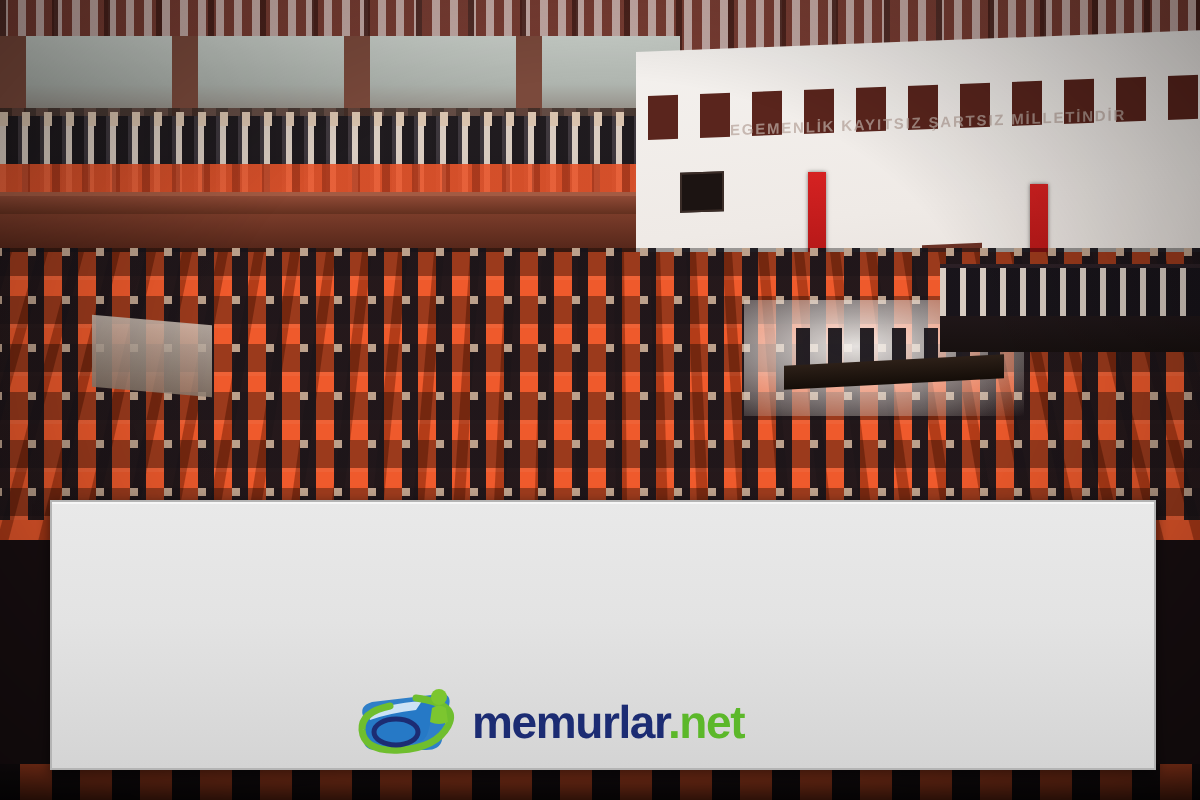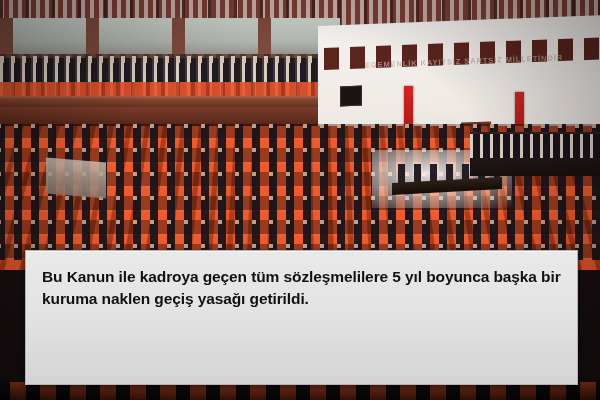--- a/index.html
+++ b/index.html
@@ -300,17 +300,37 @@
     <div class="right-box-people"></div>
 
     <div class="bottom-seats"></div>
     <div class="bottom-dark"></div>
 
     <div class="vignette"></div>
   </div>
 
   <div id="banner">
 
-    <div id="caption">Bu Kanun ile kadroya geçen tüm sözleşmelilere 5 yıl boyunca başka bir kuruma naklen geçiş yasağı getirildi.</div>
-
+
+    <div id="logo">
+
+      <svg id="logo-mark" viewBox="0 0 112 68">
+
+        <path d="M8 30 Q2 18 16 14 L84 6 Q96 5 93 18 L86 52 Q84 62 70 62 L20 62 Q6 62 8 48 Z" fill="#2f7fc8"></path>
+        <path d="M10 40 Q6 24 20 20 L70 14 Q80 13 78 22 L72 44 Q70 54 58 55 L24 56 Q12 56 10 46 Z" fill="#1f74c4" opacity="0.55"></path>
+
+        <path d="M12 24 Q30 16 66 13 L60 22 Q34 25 14 32 Z" fill="#eaf4fd" opacity="0.85"></path>
+
+        <path d="M60 10 Q104 16 92 38 Q80 60 44 62 Q8 64 6 42 Q5 24 34 18" fill="none" stroke="#6fbe2e" stroke-width="7" stroke-linecap="round"></path>
+
+        <ellipse cx="40" cy="44" rx="22" ry="13" fill="none" stroke="#1c2c73" stroke-width="5"></ellipse>
+
+        <circle cx="83" cy="9" r="8" fill="#7cc62f"></circle>
+        <path d="M76 20 Q83 15 90 20 L92 34 Q83 38 74 34 Z" fill="#7cc62f"></path>
+      </svg>
+
+      <div id="logo-text">
+        <span class="mem">memurlar</span><span class="net">.net</span>
+      </div>
+    </div>
   </div>
 
 </div>
 
 </body></html>

